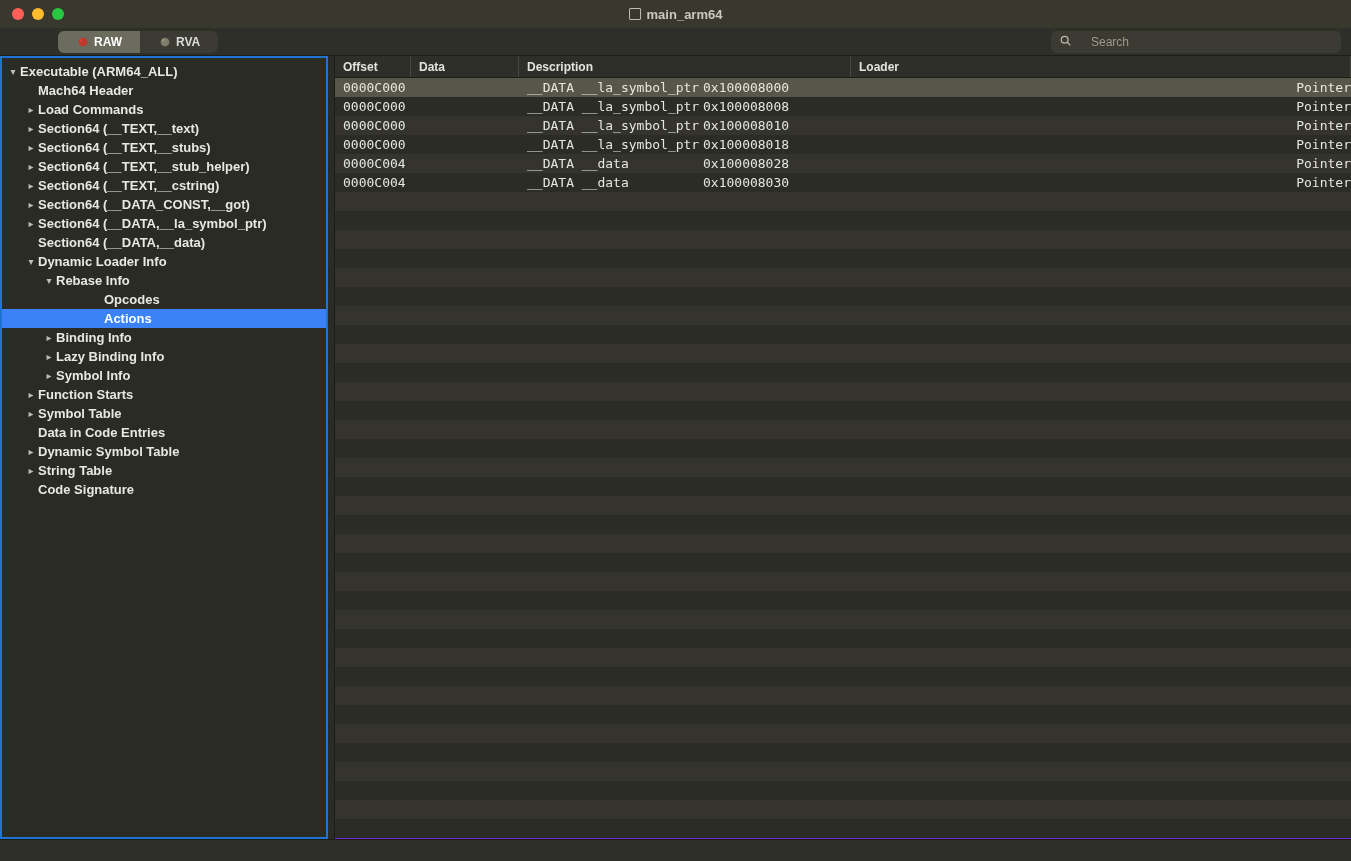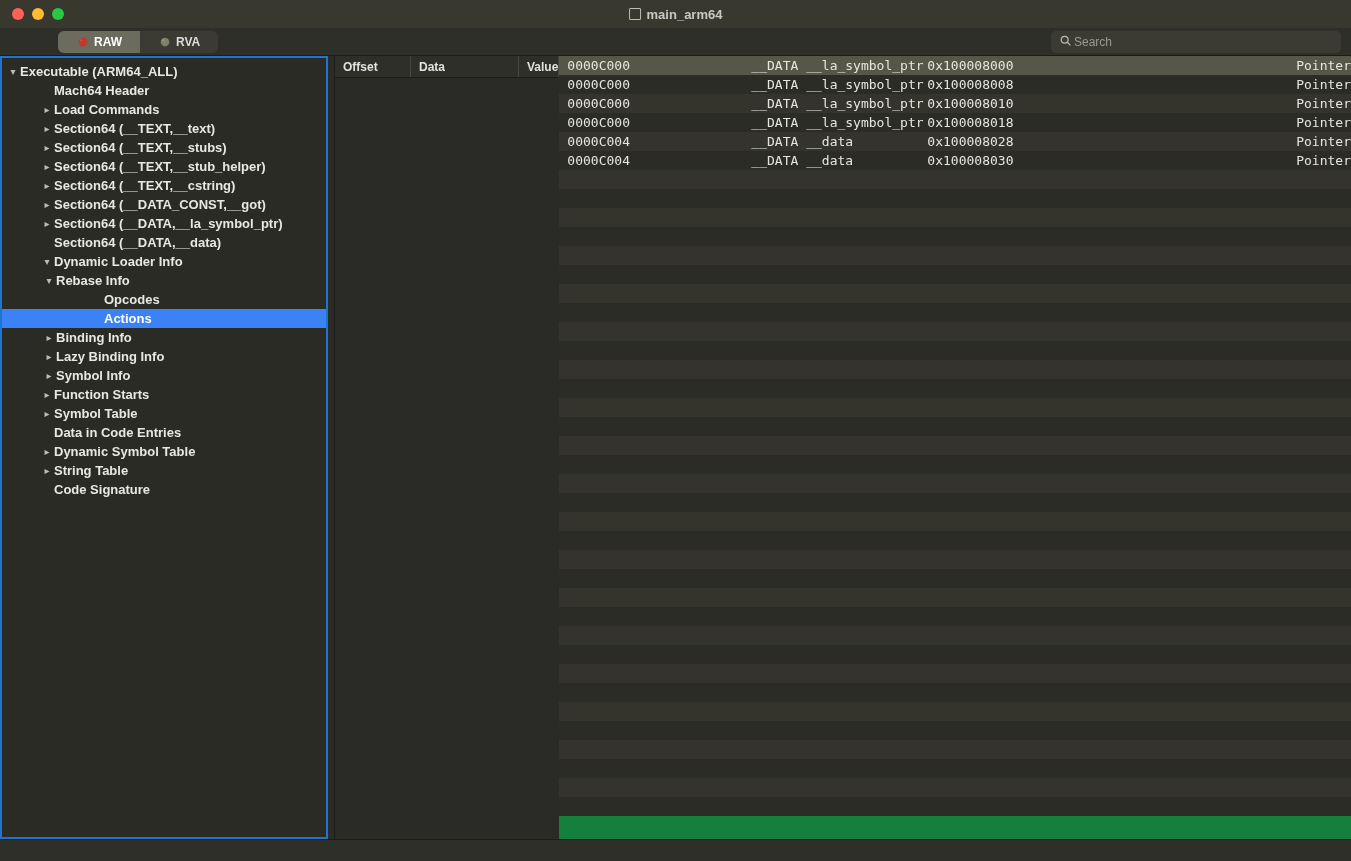--- a/index.html
+++ b/index.html
@@ -90,21 +90,21 @@
   }
   .searchwrap {
     margin-left: auto;
     width: 290px;
     height: 22px;
     background: #3b3b33;
     border-radius: 5px;
     display: flex;
     align-items: center;
     padding: 0 8px;
-    gap: 2px;
+    gap: 19px;
   }
   .searchwrap input {
     flex: 1;
     background: transparent;
     border: none;
     outline: none;
     color: #ddd;
     font-size: 12px;
   }
   .searchwrap input::placeholder { color: #9a9a90; }
@@ -142,29 +142,29 @@
     font-size: 10px;
     user-select: none;
   }
   .sidebar .row .lbl { font-weight: 600; color: #e8e8e3; }
   .sidebar .row.selected {
     background: #3b82f6;
     color: #fff;
   }
   .sidebar .row.selected .lbl { color:#fff; }
   .ind0 { padding-left: 4px; }
-  .ind1 { padding-left: 22px; margin-left: 16px; }
+  .ind1 { padding-left: 22px; }
   .ind2 { padding-left: 40px; }
   .ind3 { padding-left: 88px; }
 
   
   .detail {
     flex: 1;
     display: flex;
-    flex-direction: row;
+    flex-direction: column;
     overflow: hidden;
     border-left: 1px solid #1c1c18;
     margin-left: 6px;
   }
   .thead {
     display: flex;
     height: 22px;
     align-items: center;
     background: #2f2f29;
     color: #e3e3dc;
@@ -184,21 +184,21 @@
   .col-data   { width: 108px; }
   .col-desc   { width: 332px; }
   .col-value  { flex: 1; border-right: none; }
 
   .tbody {
     flex: 1;
     overflow-y: auto;
     font-family: "SF Mono", "Menlo", "Consolas", monospace;
     font-size: 13px;
     color: #e6e6e0;
-    background: #15803d;
+    background: #6d28d9;
   }
   .trow {
     display: flex;
     height: 19px;
     align-items: center;
   }
   .trow:nth-child(odd)  { background: #34342d; }
   .trow:nth-child(even) { background: #2c2c26; }
   .trow.sel { background: #575749; }
   .trow .c { padding-left: 8px; white-space: pre; }
@@ -357,21 +357,22 @@
       <div class="row ind1">
         <span class="disc"></span>
         <span class="lbl">Code Signature</span>
       </div>
     </div>
 
   <div class="detail">
     <div class="thead">
       <div class="col col-offset">Offset</div>
       <div class="col col-data">Data</div>
-      <div class="col col-value">Value</div>
+      <div class="col col-desc">Description</div>
+      <div class="col col-value">Loader</div>
     </div>
     <div class="tbody" id="tbody">
         <div class="trow sel">
           <span class="c c-offset">0000C000</span>
           <span class="c c-data"></span>
           <span class="c c-desc">__DATA __la_symbol_ptr</span>
           <span class="c c-addr">0x100008000</span>
           <span class="c c-val">Pointer</span>
         </div>
         <div class="trow">

